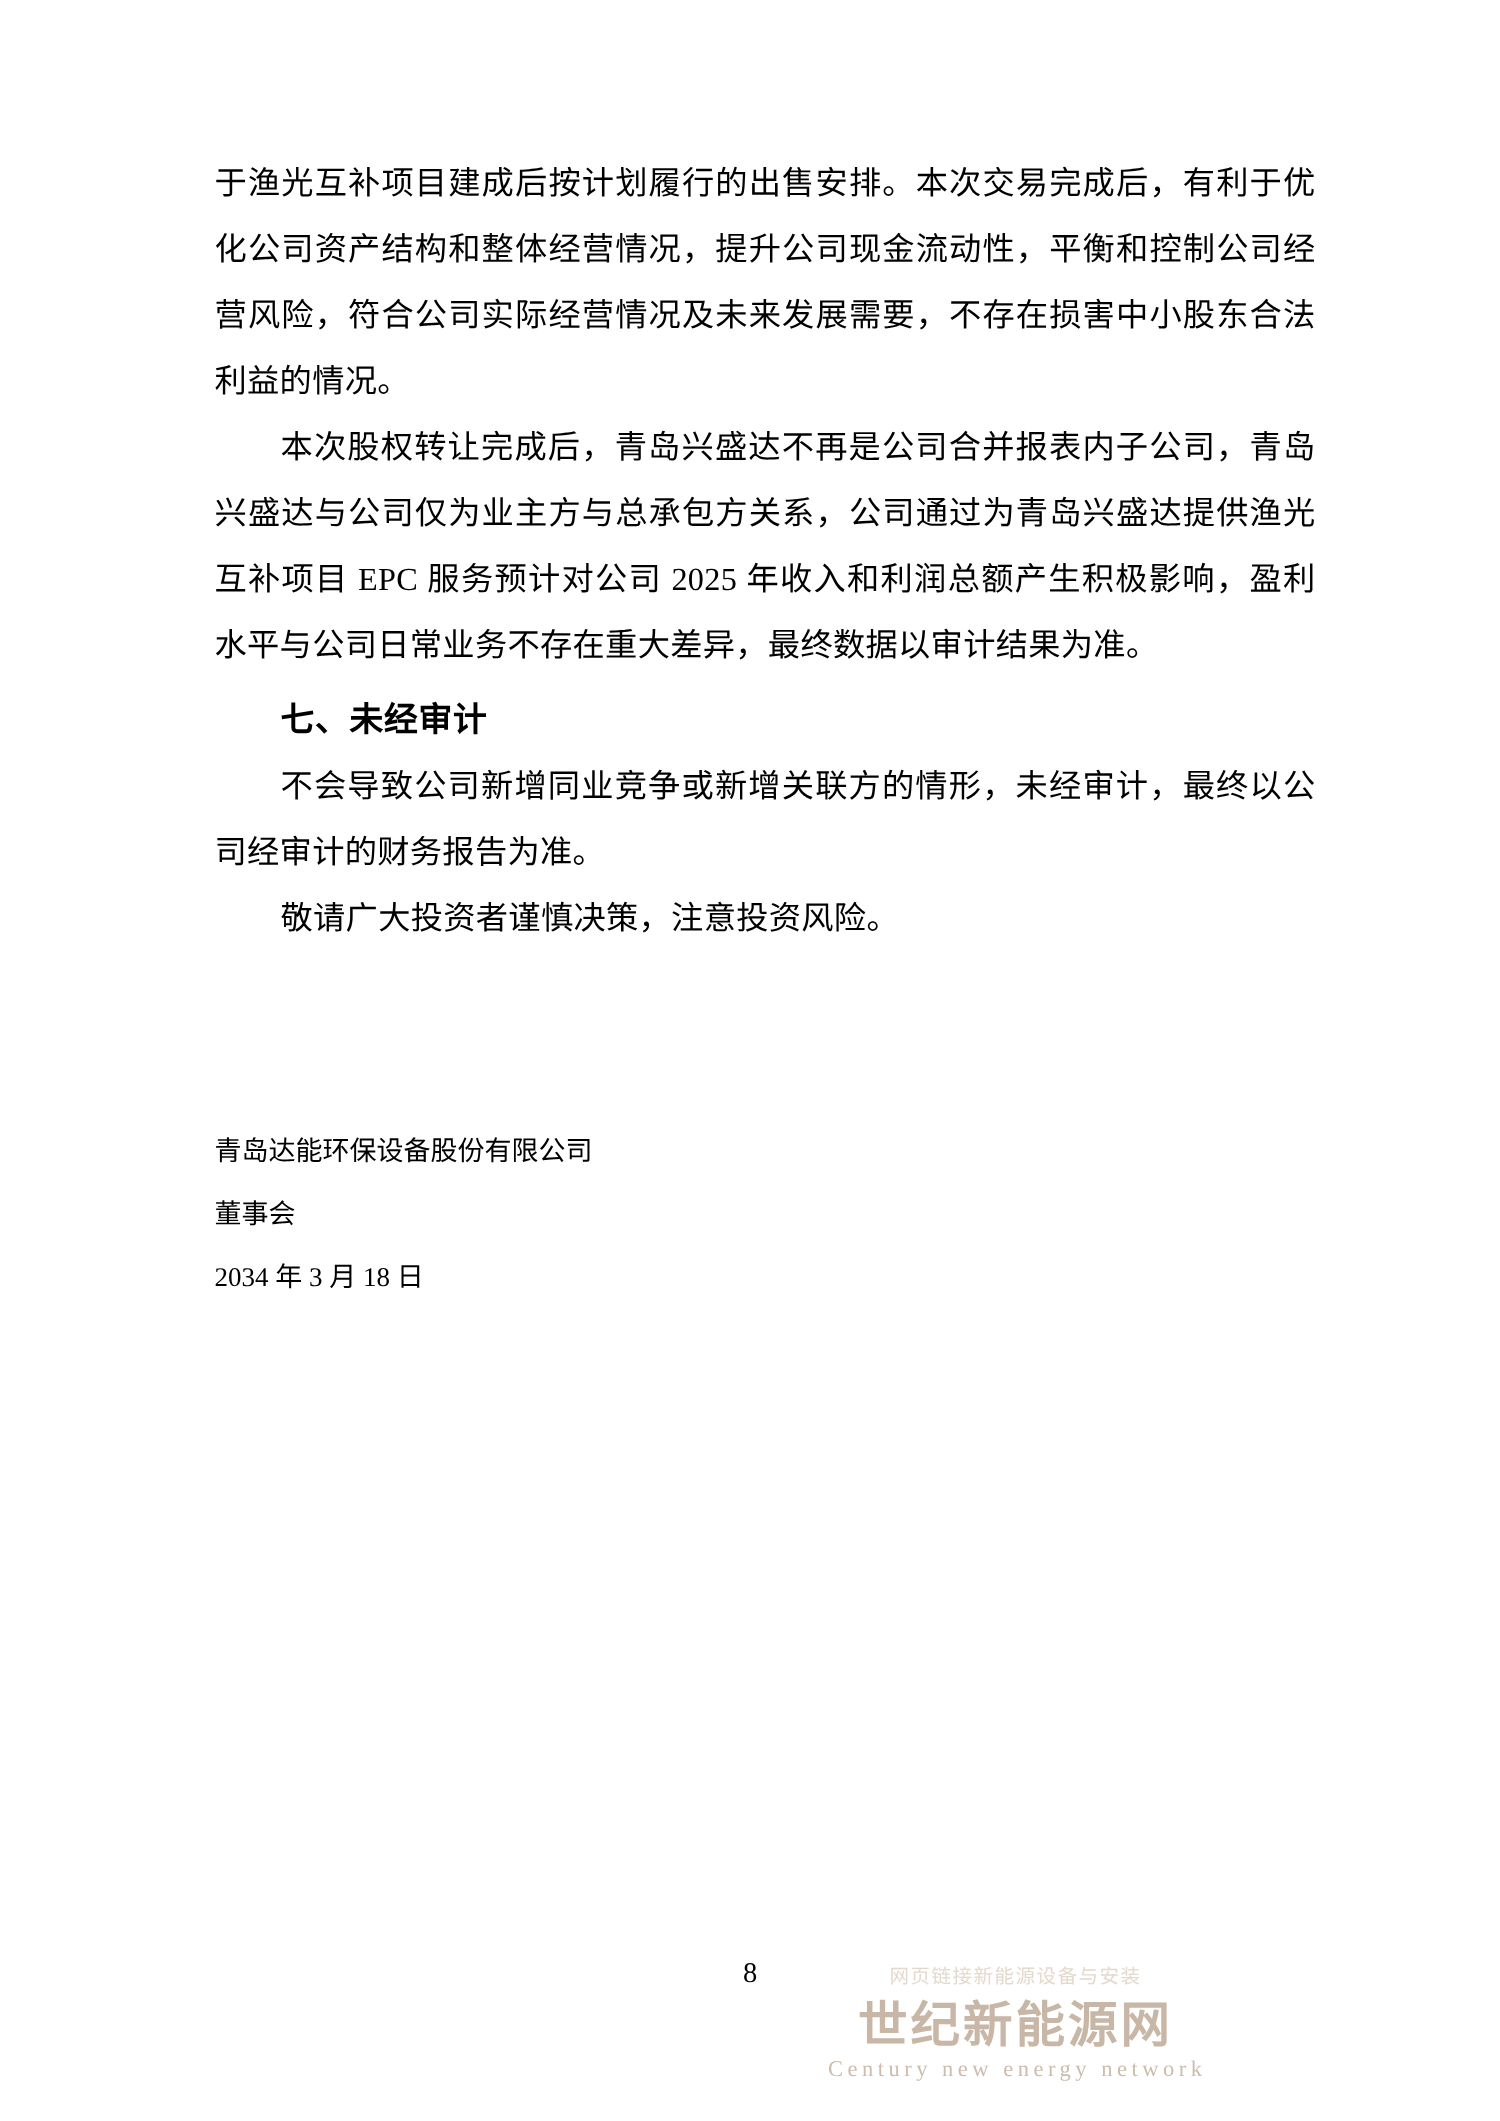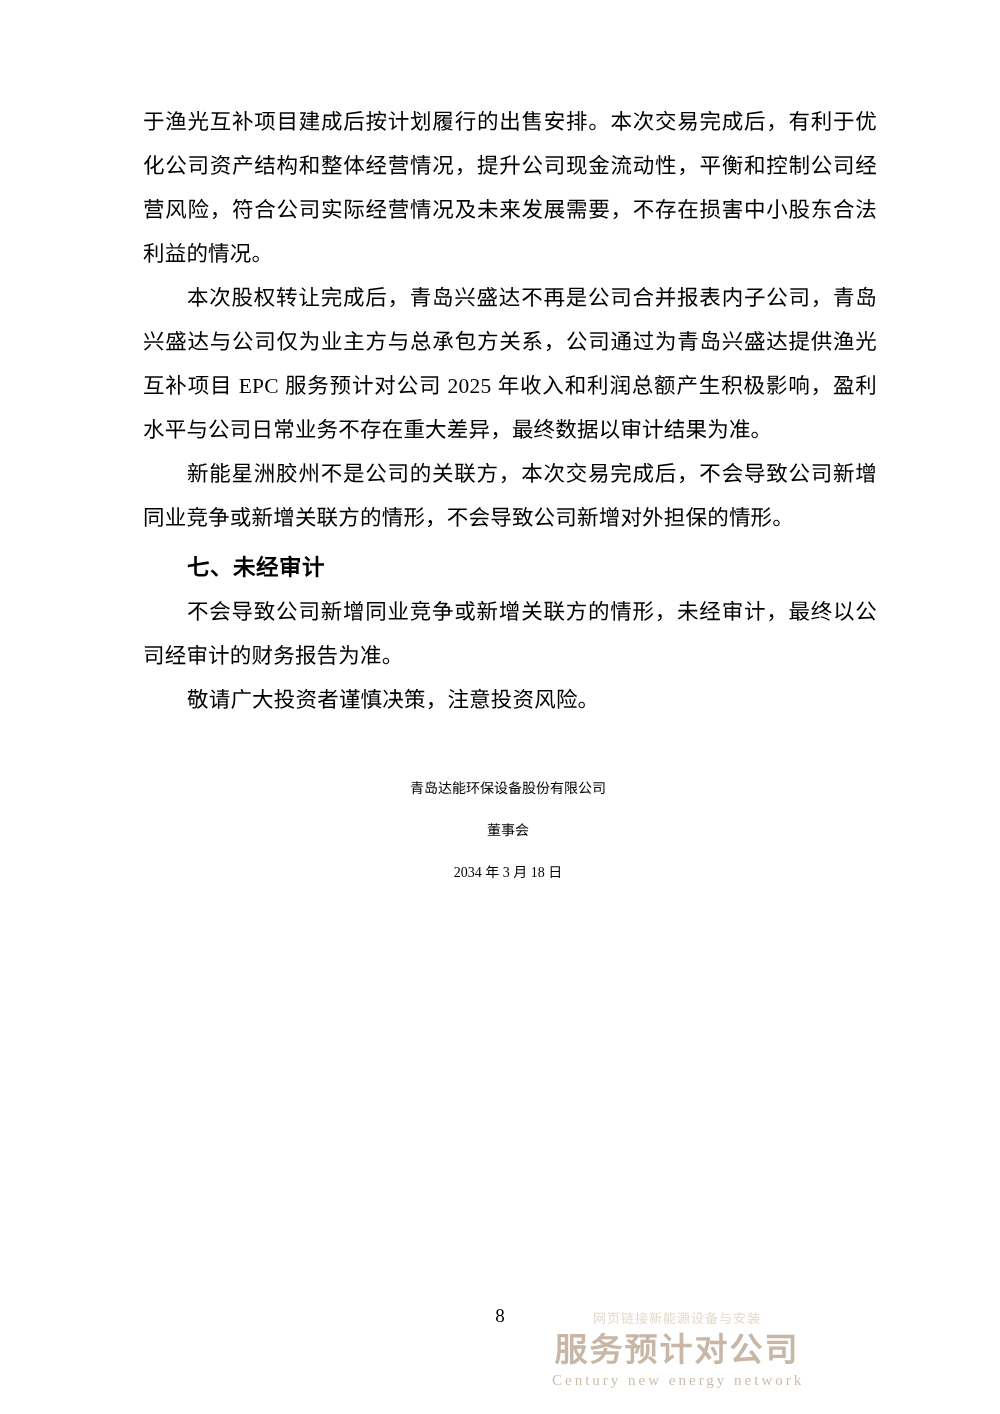--- a/index.html
+++ b/index.html
@@ -51,24 +51,24 @@
     font-weight: bold;
     margin: 6px 0 0 0;
     text-indent: 44px;
     letter-spacing: 0.5px;
   }
   .gap-medium { height: 28px; }
 
   .signature {
     position: absolute;
     left: 143px;
-    top: 768px;
+    top: 746px;
     width: 734px;
-    text-align: center;
-    font-size: 14px;
+    text-align: left;
+    font-size: 18px;
     line-height: 42px;
   }
   .signature div {
     padding-right: 4px;
   }
 
   .page-number {
     position: absolute;
     left: 0;
     top: 1305px;
@@ -87,21 +87,21 @@
     height: 96px;
     text-align: center;
     user-select: none;
   }
   .wm-ghost {
     font-size: 13px;
     color: #e4d9cd;
     letter-spacing: 1px;
     line-height: 18px;
     white-space: nowrap;
-    font-family: Liberation Sans, sans-serif;
+    font-family: Liberation Mono, monospace;
   }
   .wm-main {
     font-size: 33px;
     font-weight: bold;
     color: #c8b7a6;
     letter-spacing: 2px;
     line-height: 44px;
     white-space: nowrap;
     font-family: "Liberation Sans", sans-serif;
   }
@@ -118,21 +118,20 @@
 <body>
 
 <div class="page">
 
   <div class="content">
 
     <p class="para">于渔光互补项目建成后按计划履行的出售安排。本次交易完成后，有利于优化公司资产结构和整体经营情况，提升公司现金流动性，平衡和控制公司经营风险，符合公司实际经营情况及未来发展需要，不存在损害中小股东合法利益的情况。</p>
 
     <p class="para indent">本次股权转让完成后，青岛兴盛达不再是公司合并报表内子公司，青岛兴盛达与公司仅为业主方与总承包方关系，公司通过为青岛兴盛达提供渔光互补项目 EPC 服务预计对公司 2025 年收入和利润总额产生积极影响，盈利水平与公司日常业务不存在重大差异，最终数据以审计结果为准。</p>
 
-    <p class="para indent">新能星洲胶州不是公司的关联方，本次交易完成后，不会导致公司新增同业竞争或新增关联方的情形，不会导致公司新增对外担保的情形。</p>
 
     <h2 class="section-heading">七、未经审计</h2>
 
     <p class="para indent">不会导致公司新增同业竞争或新增关联方的情形，未经审计，最终以公司经审计的财务报告为准。</p>
 
     <p class="para indent">敬请广大投资者谨慎决策，注意投资风险。</p>
 
     <div class="gap-medium"></div>
 
 
@@ -141,17 +140,17 @@
   <div class="signature">
     <div>青岛达能环保设备股份有限公司</div>
     <div>董事会</div>
     <div>2034 年 3 月 18 日</div>
   </div>
 
   <div class="page-number">8</div>
 
   <div class="watermark">
     <div class="wm-ghost">网页链接新能源设备与安装</div>
-    <div class="wm-main">服务预计对公司</div>
+    <div class="wm-main">世纪新能源网</div>
     <div class="wm-sub">Century new energy network</div>
   </div>
 
 </div>
 
 </body></html>

